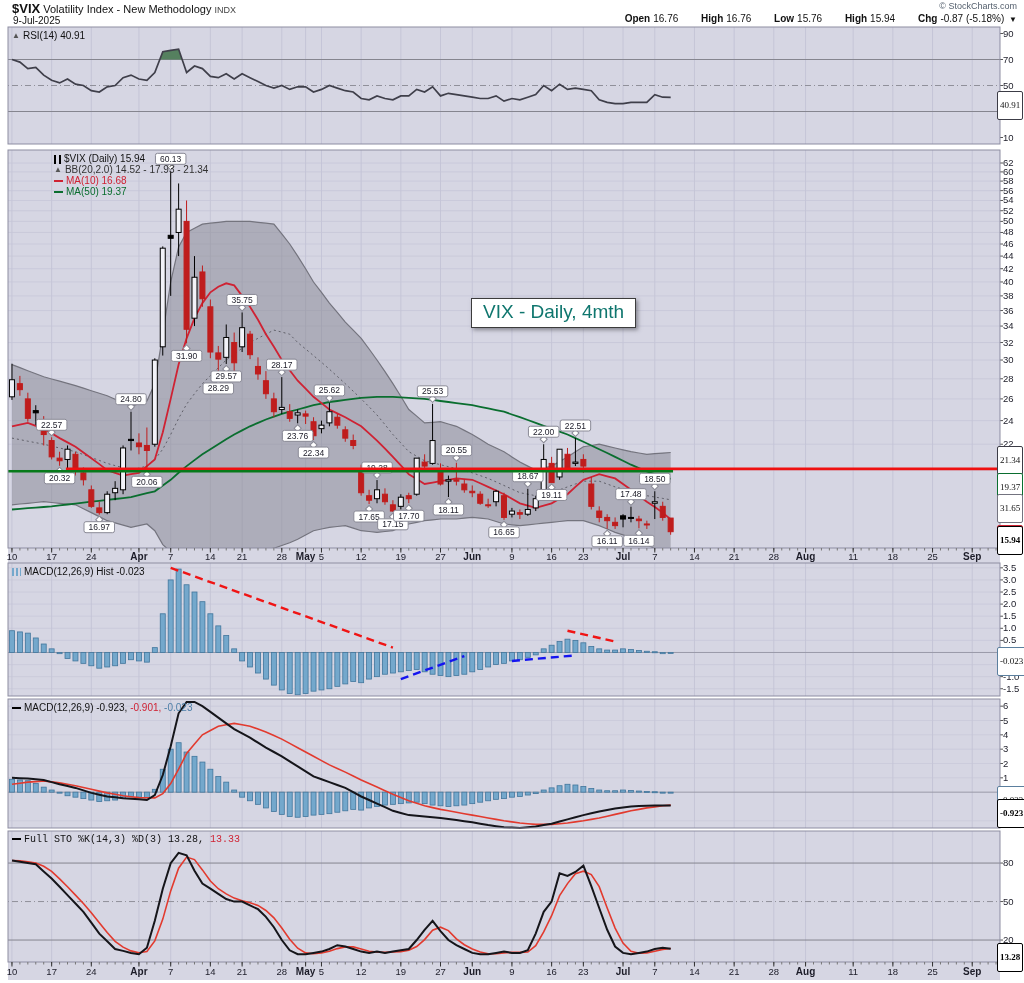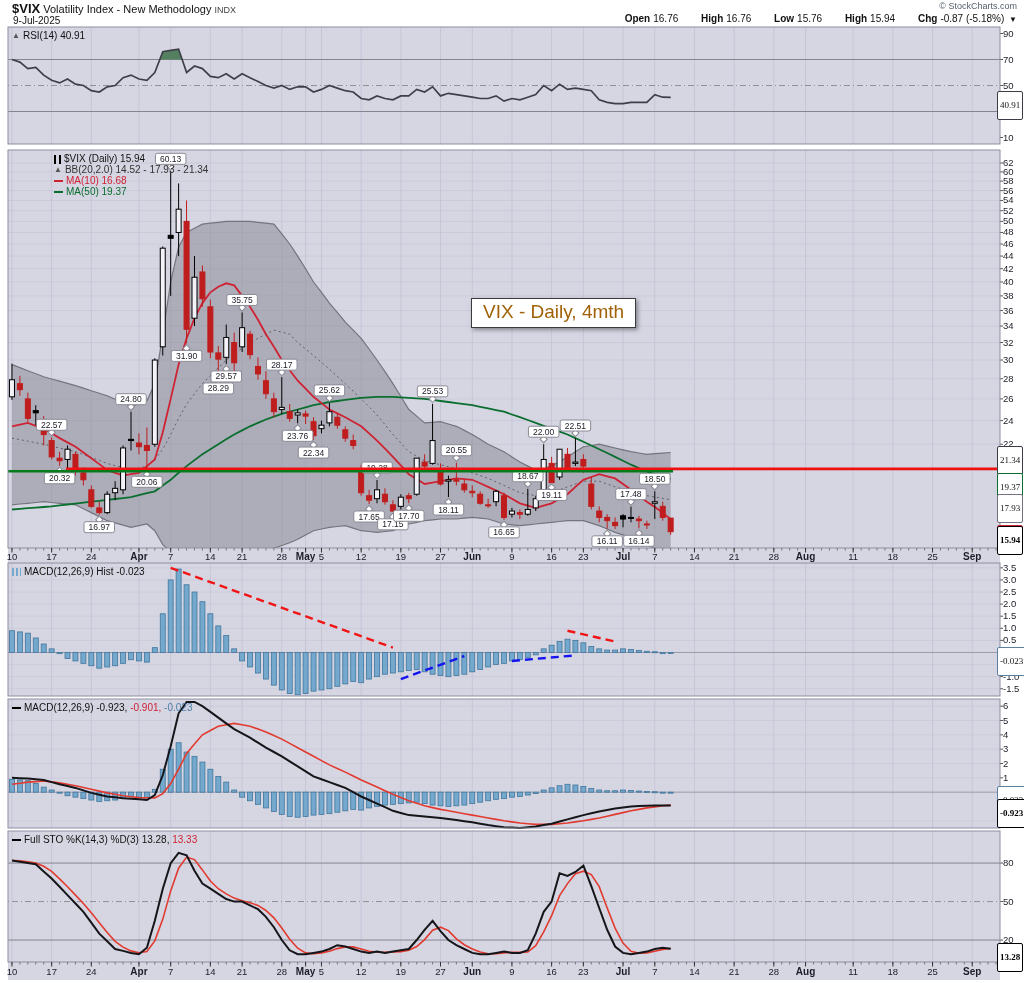--- a/index.html
+++ b/index.html
@@ -17,21 +17,21 @@
   #quote-line .val{margin-left:3px;}
   #quote-line .arrow{margin-left:2px;font-size:8px;cursor:pointer;}
   .legend{font-size:10px;line-height:11px;color:#111;}
   .licon{display:inline-block;vertical-align:middle;margin-right:3px;}
   .dash{width:9px;height:2px;}
   .glyph-candles{width:7px;height:9px;background:repeating-linear-gradient(90deg,#000 0,#000 2px,rgba(0,0,0,0) 2px,rgba(0,0,0,0) 5px);}
   .glyph-bars{width:9px;height:8px;background:repeating-linear-gradient(90deg,#74a8cc 0,#74a8cc 2px,rgba(0,0,0,0) 2px,rgba(0,0,0,0) 4px);}
   .tri{font-size:8px;line-height:8px;}
   .red{color:#cf2233;} .grn{color:#0a6e2f;} .blu{color:#4d7fa8;} .gry{color:#555;}
   #annotation-box{left:471px;top:298px;background:#fff;border:1px solid #3c3c3c;
-    padding:2px 11px 4px 11px;font-size:19px;color:#a16207;box-shadow:2px 2px 4px rgba(90,90,100,.65);}
+    padding:2px 11px 4px 11px;font-size:19px;color:#0f766e;box-shadow:2px 2px 4px rgba(90,90,100,.65);}
   .vbox{position:absolute;left:997px;z-index:4;background:#fff;border:1px solid #333;
     border-radius:2px;font-size:9px;line-height:11px;padding:8px 2px;color:#111;font-family:Liberation Serif, serif;}
 </style>
 </head>
 <body>
 
 <div id="chart-root">
   <svg id="scene" width="1024" height="983">
       <rect x="8" y="27" width="992" height="117" fill="#d6d6e3"></rect>
       <rect x="8" y="150" width="992" height="398" fill="#d6d6e3"></rect>
@@ -1166,31 +1166,31 @@
     <span class="licon glyph-bars"></span><span>MACD(12,26,9) Hist -0.023</span>
   </div>
 
   <div class="ov legend" style="left:12px;top:702px;">
     <span class="licon dash" style="background:#000"></span><span>MACD(12,26,9)</span>
     <span>-0.923,</span>
     <span class="red">-0.901,</span>
     <span class="blu">-0.023</span>
   </div>
 
-  <div class="ov legend" style="left:12px;top:834px;">
+  <div class="ov legend" style="left:12px;top:834px;font-family:Liberation Mono, monospace;">
     <span class="licon dash" style="background:#000"></span><span>Full STO %K(14,3) %D(3)</span>
     <span>13.28,</span>
     <span class="red">13.33</span>
   </div>
 
   <div id="vbox-holder">
       <div class="vbox" style="top: 91.317px; border-color: rgb(60, 60, 70); color: rgb(17, 17, 17);">40.91</div>
       <div class="vbox" style="top: 446.498px; border-color: rgb(60, 60, 70); color: rgb(17, 17, 17);">21.34</div>
       <div class="vbox" style="top: 472.789px; border-color: rgb(10, 110, 47); color: rgb(17, 17, 17);">19.37</div>
-      <div class="vbox" style="top: 493.757px; border-color: rgb(115, 115, 127); color: rgb(17, 17, 17);">17.93</div>
+      <div class="vbox" style="top: 493.757px; border-color: rgb(115, 115, 127); color: rgb(17, 17, 17);">31.65</div>
       <div class="vbox" style="top: 525px; border-color: rgb(207, 34, 51); color: rgb(207, 34, 51);">16.68</div>
       <div class="vbox" style="top: 525.69px; border-color: rgb(0, 0, 0); color: rgb(0, 0, 0); font-weight: bold;">15.94</div>
       <div class="vbox" style="top: 647.029px; border-color: rgb(91, 127, 158); color: rgb(17, 17, 17);">-0.023</div>
       <div class="vbox" style="top: 786.496px; border-color: rgb(91, 127, 158); color: rgb(17, 17, 17);">-0.023</div>
       <div class="vbox" style="top: 799.396px; border-color: rgb(0, 0, 0); color: rgb(0, 0, 0); font-weight: bold;">-0.923</div>
       <div class="vbox" style="top: 942.662px; border-color: rgb(0, 0, 0); color: rgb(0, 0, 0); font-weight: bold;">13.28</div>
     </div>
 </div>
 
 </body></html>

